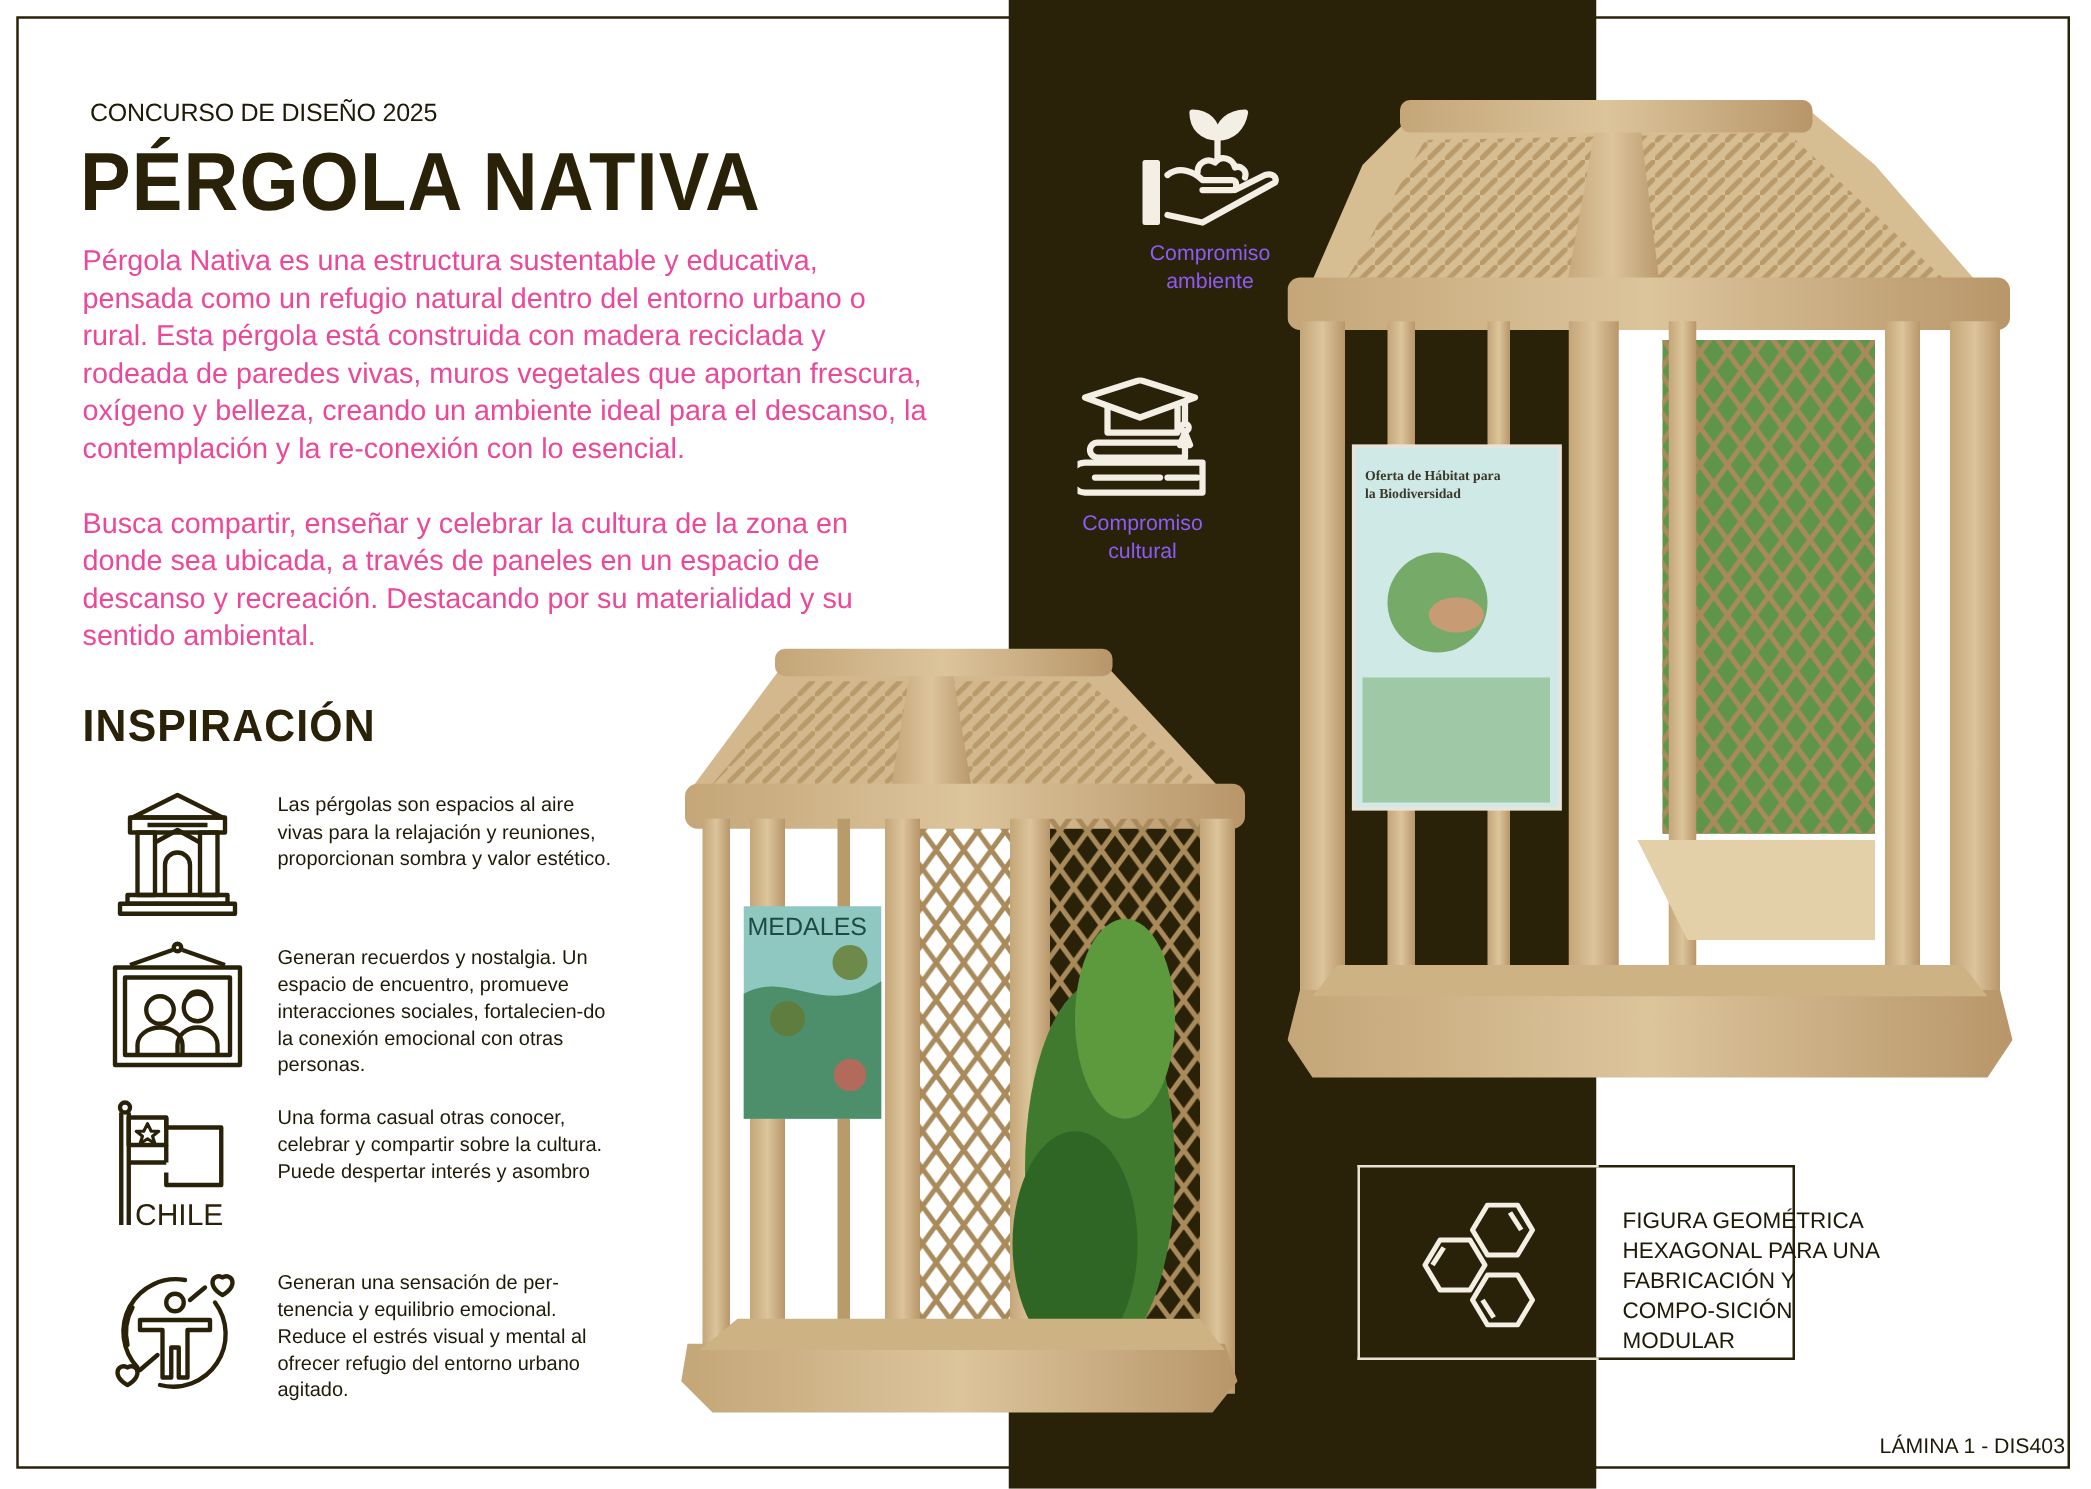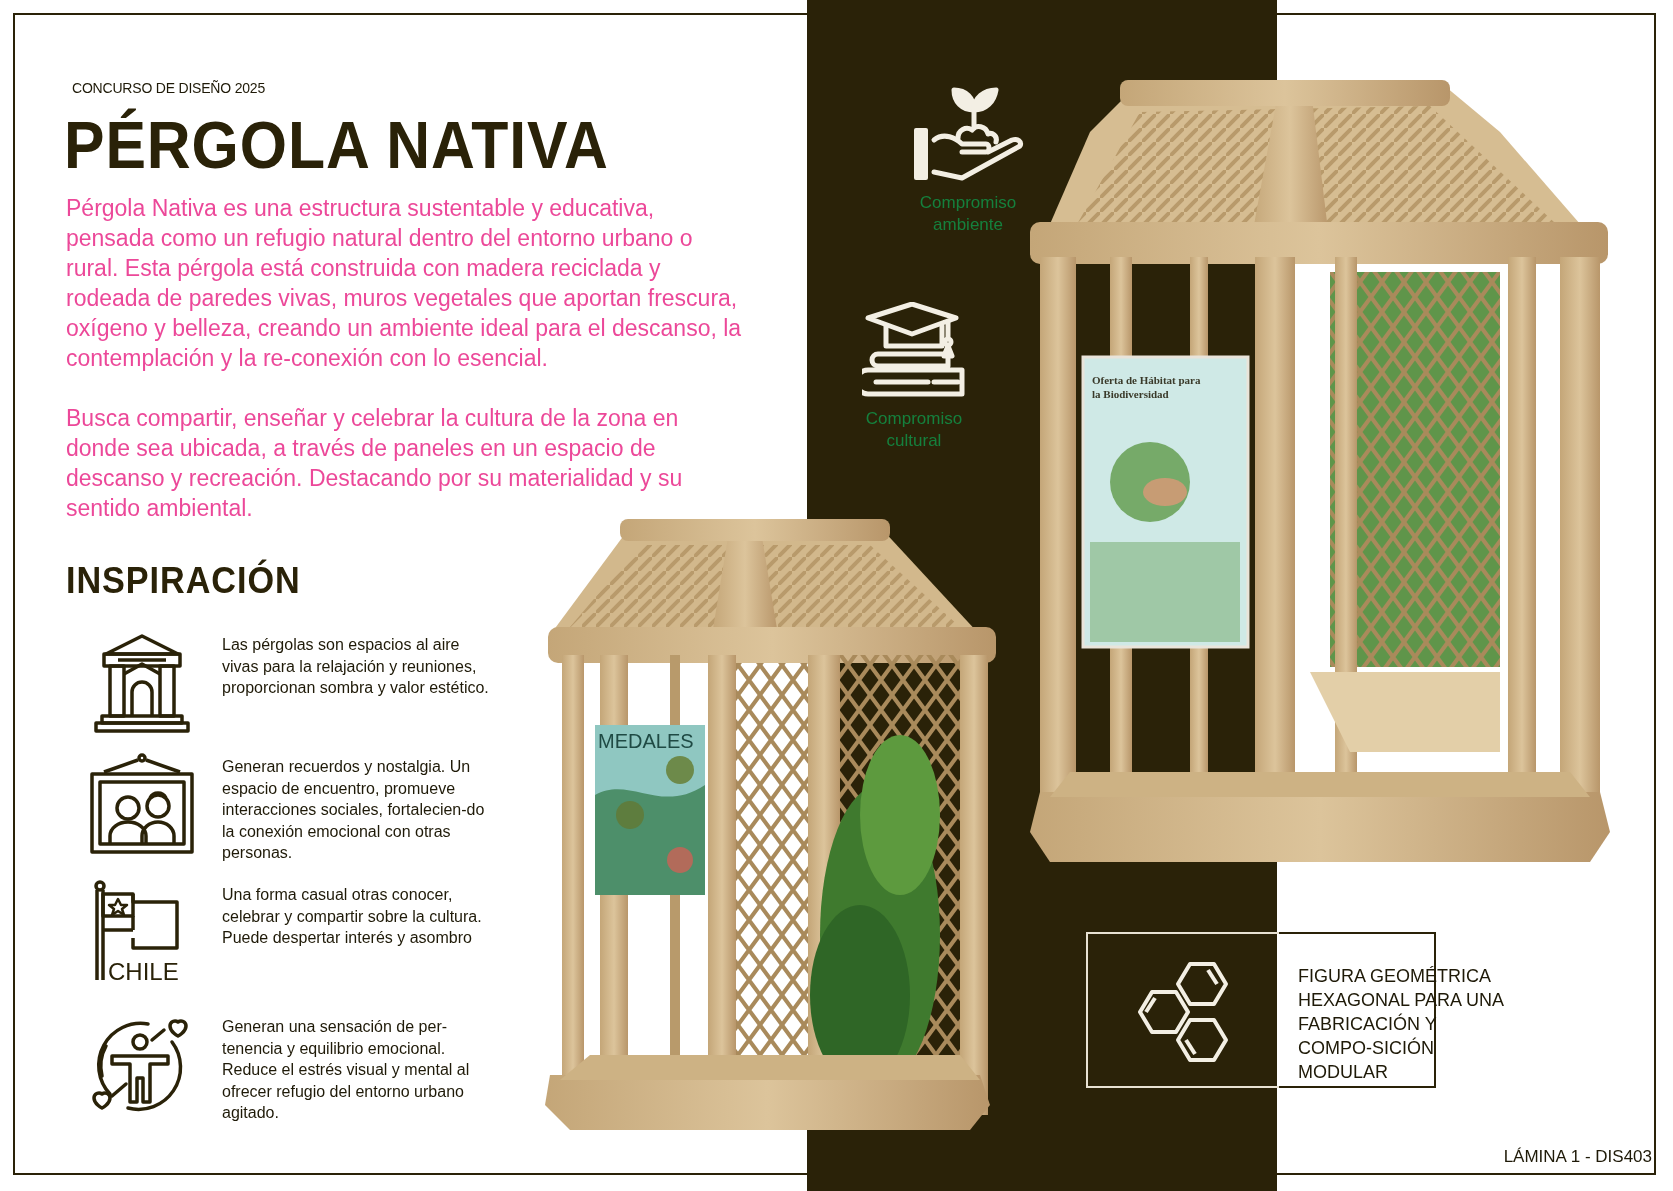--- a/index.html
+++ b/index.html
@@ -1,28 +1,28 @@
 <!DOCTYPE html>
 <html><head>
 <meta charset="utf-8">
 <style>
   html,body{margin:0;padding:0;background:#ffffff;}
   body{width:1673px;height:1191px;position:relative;overflow:hidden;font-family:"Liberation Sans","DejaVu Sans",sans-serif;color:#2a2208;}
   .frame{position:absolute;left:13px;top:13px;width:1643px;height:1162px;border:2.5px solid #2a2208;box-sizing:border-box;}
   .band{position:absolute;left:807px;top:0;width:470px;height:1191px;background:#2a2208;}
-  .kicker{position:absolute;left:72px;top:80px;font-size:14px;letter-spacing:-0.2px;color:#1f1a08;}
+  .kicker{position:absolute;left:72px;top:80px;font-size:20px;letter-spacing:-0.2px;color:#1f1a08;}
   .title{position:absolute;left:64px;top:112px;font-size:66px;font-weight:bold;letter-spacing:1px;color:#2a2208;line-height:1;transform:scaleX(0.92);transform-origin:left top;}
   .para{position:absolute;left:66px;width:680px;font-size:23px;line-height:30px;color:#ec4899;}
   .para1{top:193px;}
   .para2{top:403px;}
   .section-title{position:absolute;left:66px;top:560px;font-size:36px;font-weight:bold;letter-spacing:1px;color:#2a2208;transform:scaleX(0.95);transform-origin:left top;}
   .insp-item{position:absolute;left:88px;width:420px;height:110px;}
   .insp-icon{position:absolute;left:0;top:0;width:108px;height:104px;}
   .insp-text{position:absolute;left:134px;top:4px;width:270px;font-size:16px;line-height:21.5px;color:#1f1a08;}
-  .commit{position:absolute;width:200px;text-align:center;color:#15803d;font-size:17px;line-height:22px;}
+  .commit{position:absolute;width:200px;text-align:center;color:#8b5cf6;font-size:17px;line-height:22px;}
   .commit svg{display:block;margin:0 auto 8px auto;}
   .pergola{position:absolute;}
   .hexbox{position:absolute;left:1086px;top:932px;width:350px;height:156px;border:2px solid #2a2208;box-sizing:border-box;padding-left:48px;}
   .hexbox .hex-left{position:absolute;left:-2px;top:-2px;width:193px;height:156px;border:2px solid #e8e2d2;box-sizing:border-box;border-right:none;}
   .hex-text{position:absolute;left:210px;top:30px;font-size:18px;line-height:24px;color:#1f1a08;text-transform:uppercase;}
   .sheet{position:absolute;right:21px;bottom:24px;font-size:17px;color:#1f1a08;}
 </style>
 </head>
 <body>
 

